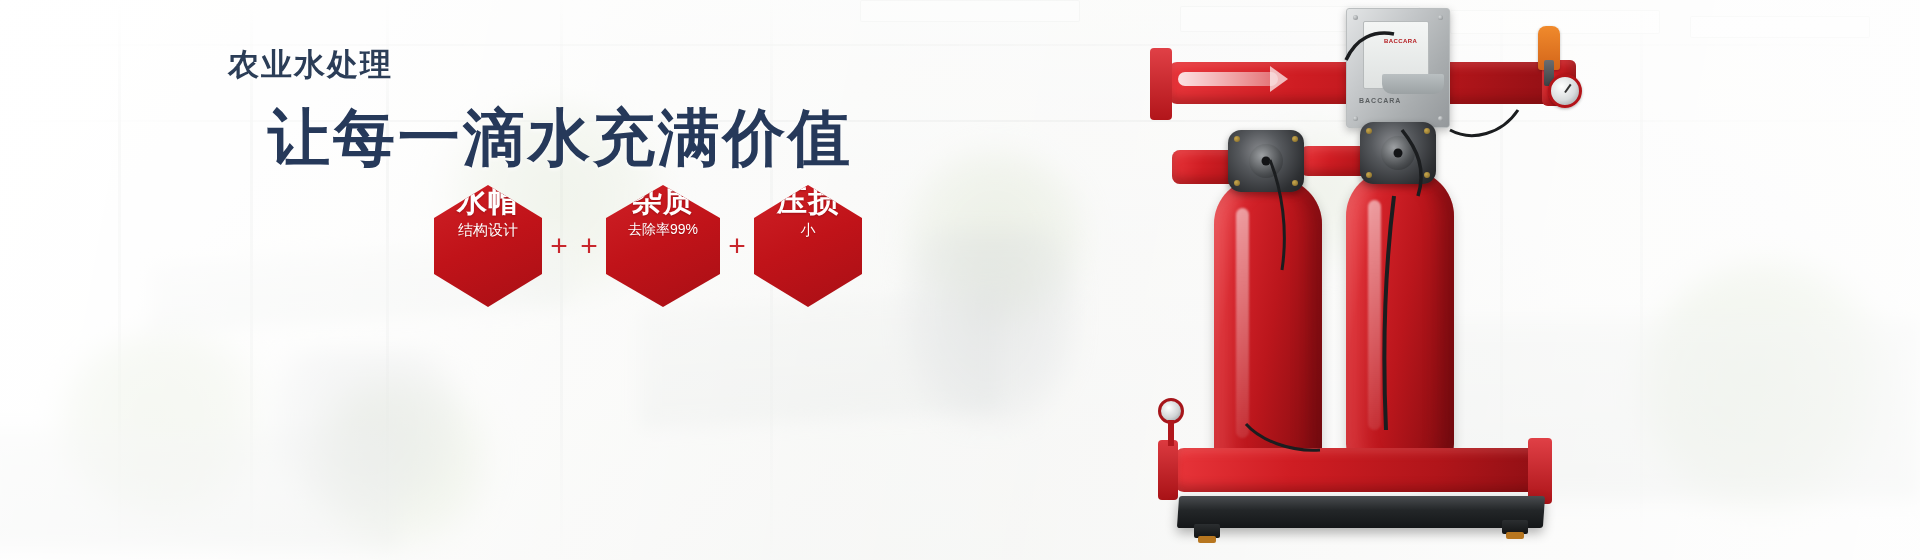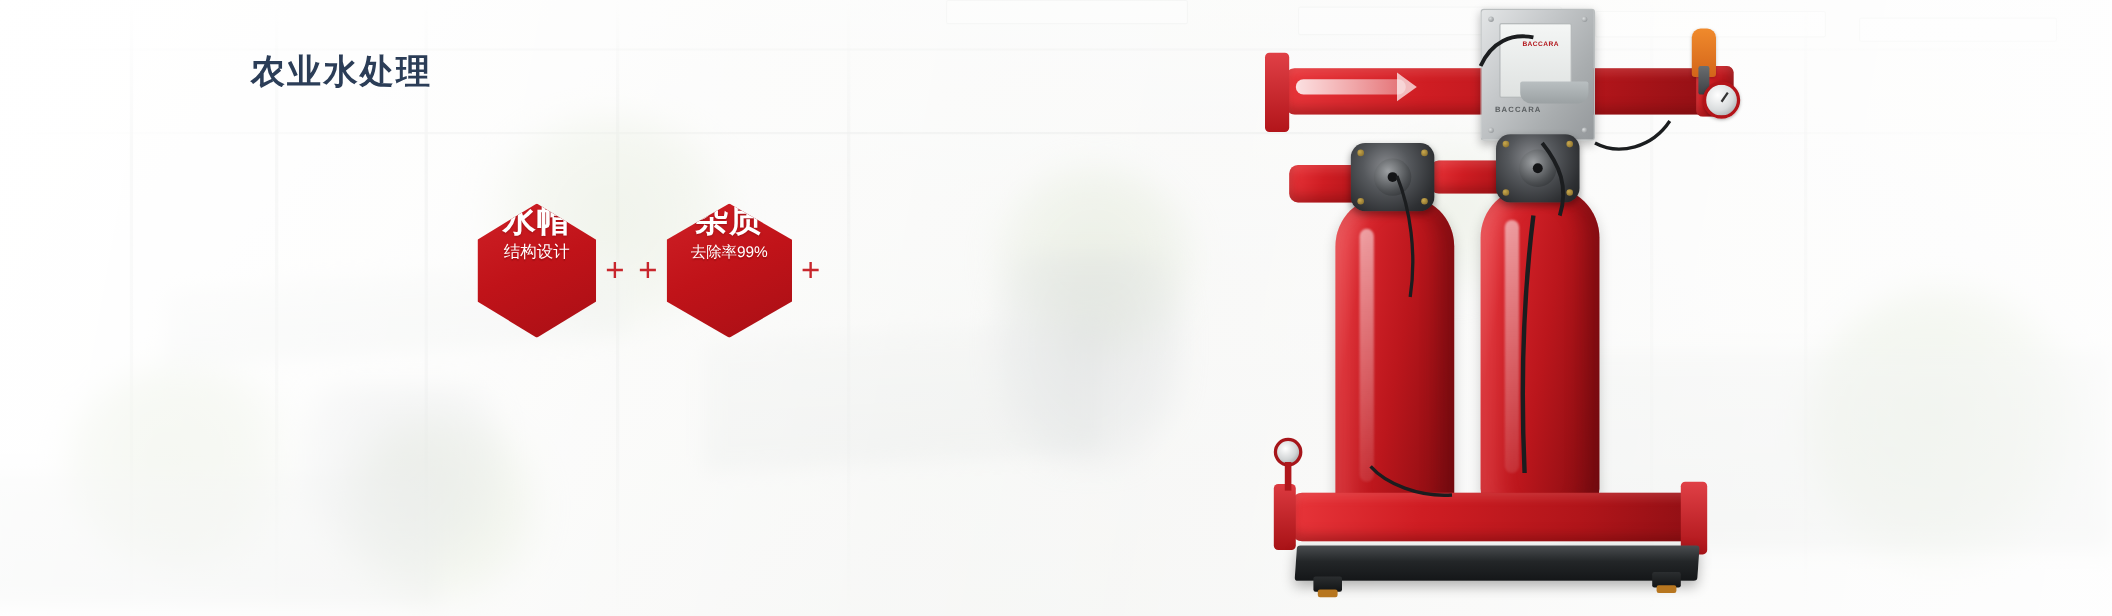--- a/index.html
+++ b/index.html
@@ -340,37 +340,42 @@
       <path d="M300,130 C322,142 352,134 368,110" stroke="#1b1d1f" stroke-width="3" fill="none"></path>
       <path d="M96,424 C110,440 140,452 170,450" stroke="#1b1d1f" stroke-width="3" fill="none"></path>
     </svg>
 
     <div class="photo-fade"></div>
   </div>
 
   <div class="copy">
 
     <div class="eyebrow">农业水处理</div>
+    <div class="headline">让每一滴水充满价值</div>
 
     <div class="badges">
 
       <div class="hex">
         <div class="main">水帽</div>
         <div class="sub">结构设计</div>
       </div>
 
       <div class="plus">+</div>
 
 
       <div class="plus">+</div>
 
       <div class="hex wide">
         <div class="main">杂质</div>
         <div class="sub">去除率99%</div>
       </div>
 
       <div class="plus">+</div>
 
+      <div class="hex">
+        <div class="main">压损</div>
+        <div class="sub">小</div>
+      </div>
 
     </div>
   </div>
 
 </div>
 
 </body></html>

